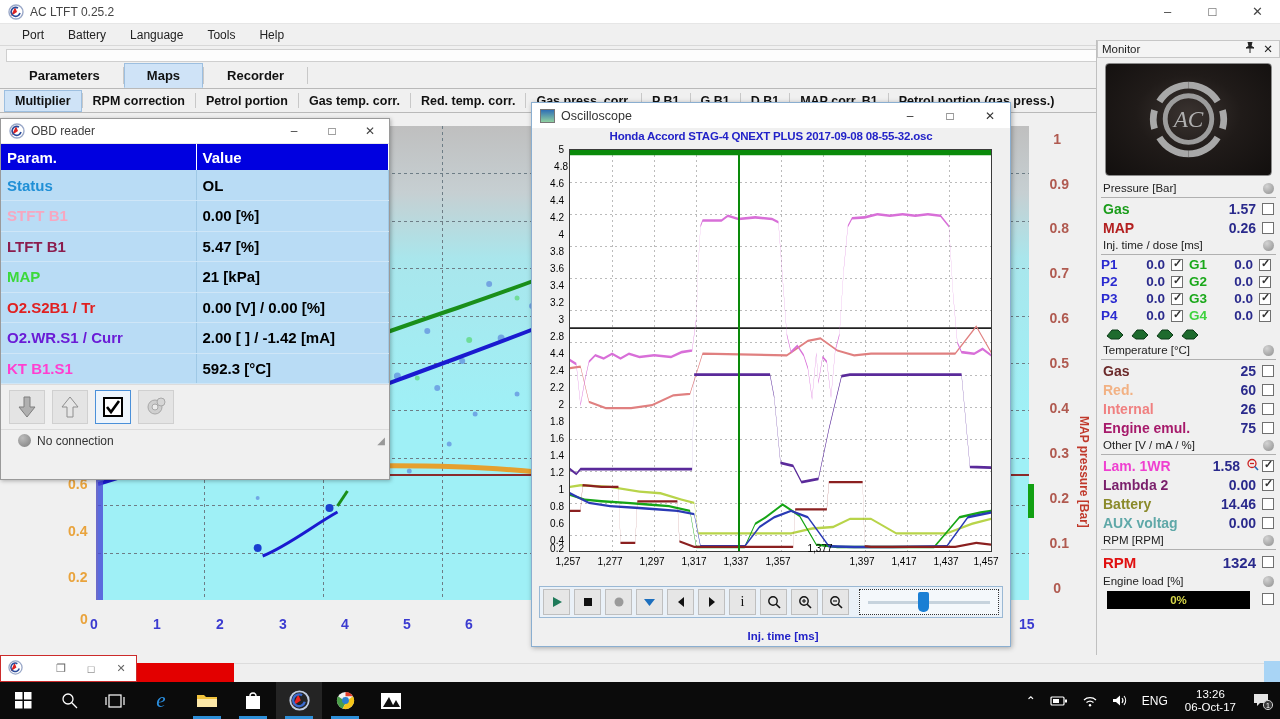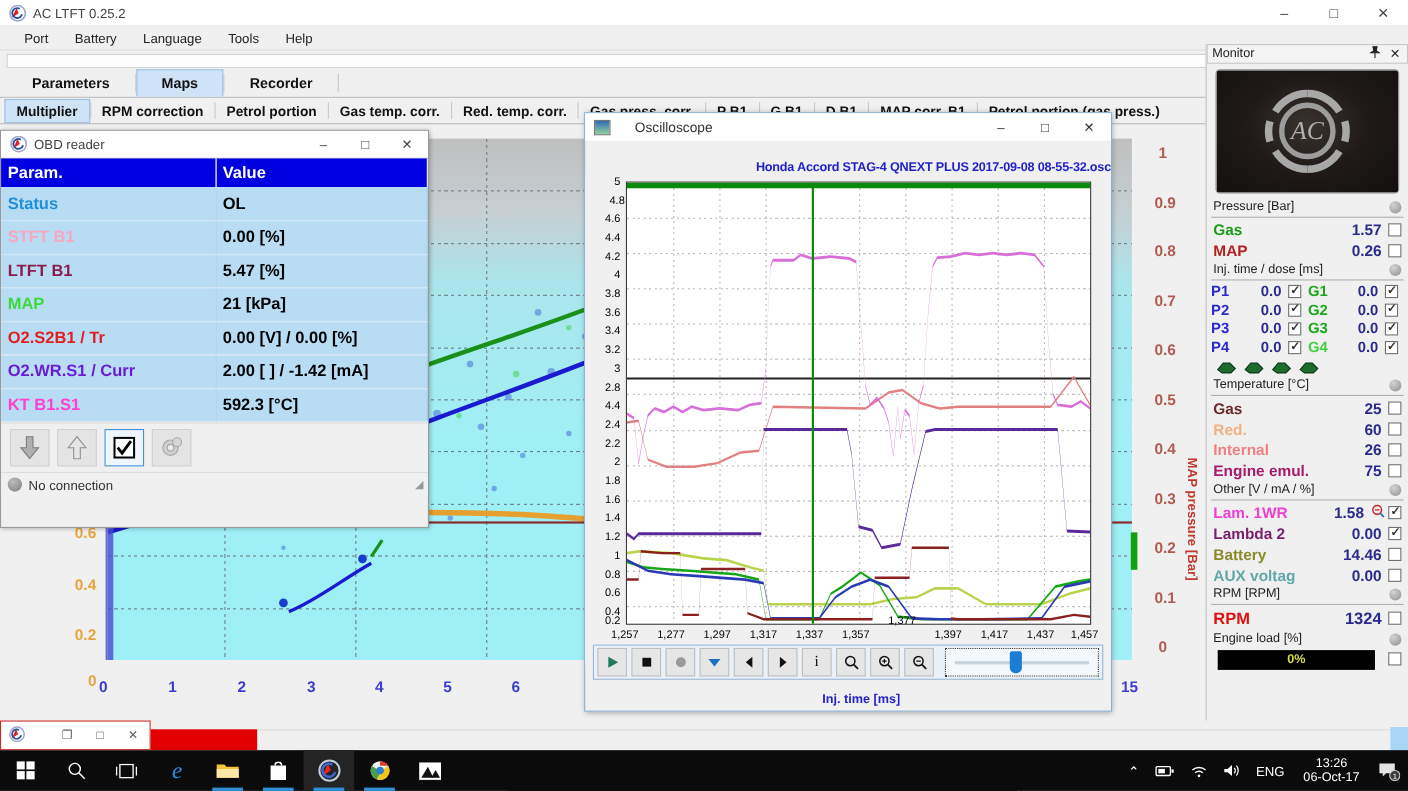--- a/index.html
+++ b/index.html
@@ -117,39 +117,39 @@
     border-right:1px solid #9fc9e6;
     white-space:nowrap; overflow:hidden;
   }
   #obd-table td.val { color:#000; }
   #obd-btnbar { height:45px; background:#f0f0f0; display:flex; align-items:center;
                 padding-left:8px; gap:7px; border-top:1px solid #dcdcdc;}
   .obdbtn { width:36px; height:34px; background:#e4e4e4; border:1px solid #d0d0d0;
             display:flex; align-items:center; justify-content:center; }
   .obdbtn.sel { border:1px solid #4a90d9; background:#eef5fc; }
   #obd-status { height:22px; background:#f0f0f0; border-top:1px solid #dcdcdc;
-                display:flex; align-items:center; padding-left:6px; font-size:12px; color:#333; }
+                display:flex; align-items:center; padding-left:17px; font-size:12px; color:#333; }
   #obd-status .dot { width:13px;height:13px;border-radius:50%;
       background:radial-gradient(circle at 35% 30%,#bcbcbc,#7d7d7d); margin-right:6px;}
 
   
   #osc-window {
     position:absolute; left:531px; top:102px; width:480px; height:545px;
     background:#f0f0f0; border:1px solid #8aaed0;
     box-shadow:1px 1px 5px rgba(0,0,0,.3);
   }
-  #osc-window .wtitle { height:25px; background:#fff; display:flex; align-items:center;gap:16px; }
+  #osc-window .wtitle { height:25px; background:#fff; display:flex; align-items:center; }
   #osc-window .wtitle .ico { width:15px;height:14px;margin:0 6px 0 8px;
       background:linear-gradient(#2f6fb5,#8fd0a0); border:1px solid #777; }
   #osc-window .wtitle .txt { font-size:12.5px; color:#333; }
   #osc-window .wtitle .wc { margin-left:auto; display:flex; }
   #osc-window .wtitle .wc > div { width:40px;height:25px;display:flex;
       align-items:center;justify-content:center;color:#333;font-size:12px;}
-  #osc-title { text-align:right; font-size:11.5px; font-weight:bold; color:#2222c8;
-               padding:18px 0 1px 0; letter-spacing:-.2px;}
+  #osc-title { text-align:center; font-size:11.5px; font-weight:bold; color:#2222c8;
+               padding:2px 0 1px 0; letter-spacing:-.2px;}
   #osc-plotwrap { position:relative; height:445px; background:#f0f0f0; }
   #osc-plot { position:absolute; left:37px; top:6px; right:18px; bottom:36px;
               background:#fff; border:1px solid #3b3b3b; overflow:hidden; }
   .oscgrid-v { position:absolute; top:0;bottom:0;width:1px;
      background:repeating-linear-gradient(to bottom,#bbb 0 2px,transparent 2px 5px);}
   .oscgrid-h { position:absolute; left:0;right:0;height:1px;
      background:repeating-linear-gradient(to right,#bbb 0 2px,transparent 2px 5px);}
   #osc-plotwrap .oy { position:absolute; font-size:10px; color:#000; text-align:right; width:32px;}
   #osc-plotwrap .ox { position:absolute; font-size:10px; color:#000; text-align:center; width:40px;}
   #osc-toolbar { position:absolute; left:7px; bottom:28px; right:7px; height:32px;

